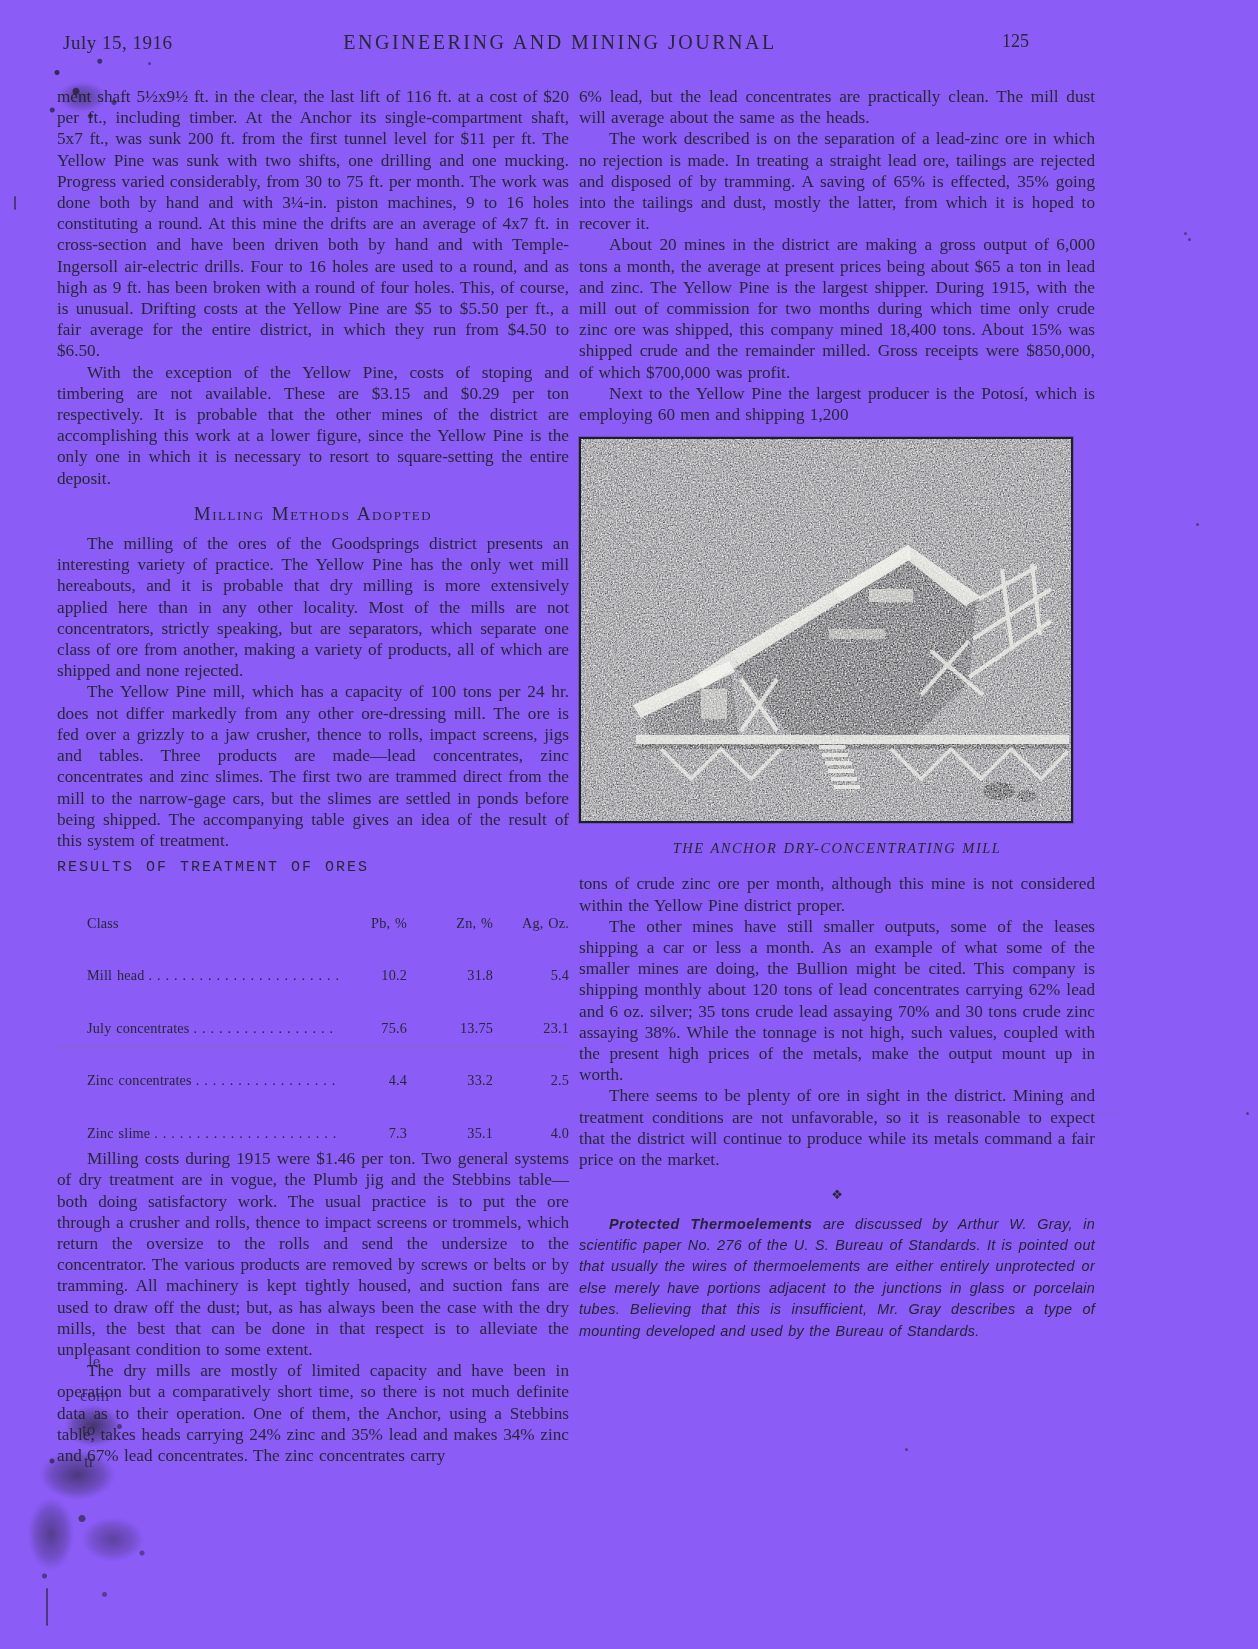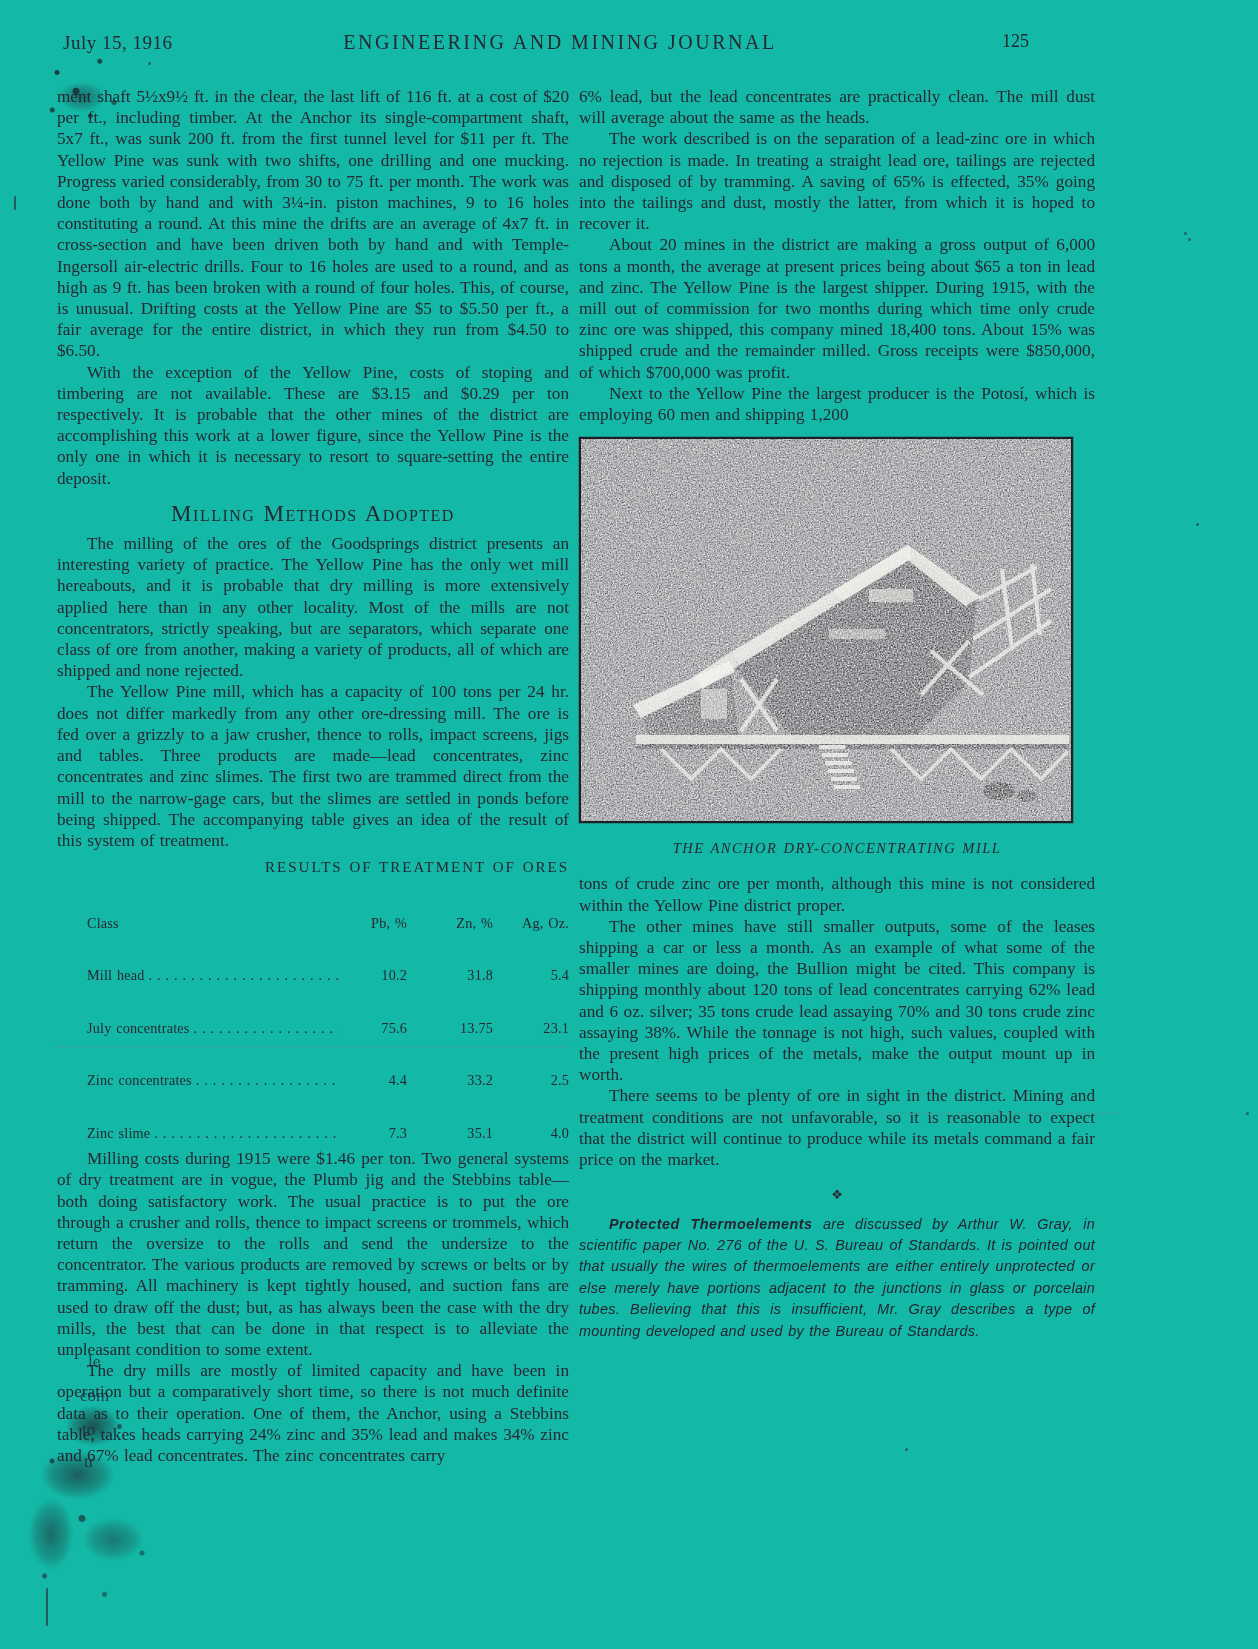--- a/index.html
+++ b/index.html
@@ -1,39 +1,39 @@
 <!DOCTYPE html>
 <html><head>
 <meta charset="utf-8">
 <style>
   html,body{margin:0;padding:0;background:#cfd0cd;}
   .page{
     position:relative;width:1258px;height:1649px;margin:0 auto;
-    background:#14b8a6;overflow:hidden;
+    background:#8b5cf6;overflow:hidden;
     font-family:"Liberation Serif","DejaVu Serif",serif;
     color:#272833;
   }
   
   .hdr-date{position:absolute;left:63px;top:32px;font-size:19px;letter-spacing:0.5px;}
   .hdr-title{position:absolute;left:260px;top:31px;width:600px;text-align:center;
     font-size:20px;letter-spacing:2.5px;}
   .hdr-page{position:absolute;left:1002px;top:31px;font-size:18px;}
   
   .col{position:absolute;top:86px;font-size:17.2px;line-height:21.2px;
     text-align:justify;word-spacing:1px;}
   .col-left{left:57px;width:512px;}
   .col-right{left:579px;width:516px;}
   .col p{margin:0;text-indent:30px;}
   .col p.noindent{text-indent:0;}
   
   .sechead{margin:14px 0 9px;text-align:center;font-weight:normal;
-    font-variant-caps:small-caps;font-size:23px;letter-spacing:1.5px;}
+    font-variant-caps:small-caps;font-size:19px;letter-spacing:1.5px;}
   
   .oretable{margin:8px 0 6px;font-size:14.2px;line-height:17.5px;letter-spacing:0.2px;}
-  .ttitle{text-align:right;letter-spacing:2px;font-size:15px;margin-bottom:3px;}
+  .ttitle{text-align:left;letter-spacing:2px;font-size:15px;margin-bottom:3px;font-family:Liberation Mono, monospace;}
   .trow{display:flex;align-items:baseline;padding-left:30px;}
   .trow .lbl{flex:none;white-space:nowrap;}
   .trow .dots{flex:1;overflow:hidden;white-space:nowrap;margin:0 4px;}
   .trow .dots::after{content:". . . . . . . . . . . . . . . . . . . . . . . . . . . . . . . . . . . . . . . . . . . .";}
   .trow.thead .dots::after{content:"";}
   .trow .v{flex:none;text-align:right;margin-top:35px;}
   .v1{width:64px}.v2{width:86px}.v3{width:76px}
   
   figure{margin:12px 0 14px;}
   .photo{width:490px;height:382px;border:2px solid #1e1f26;background:#d8d9d4;

